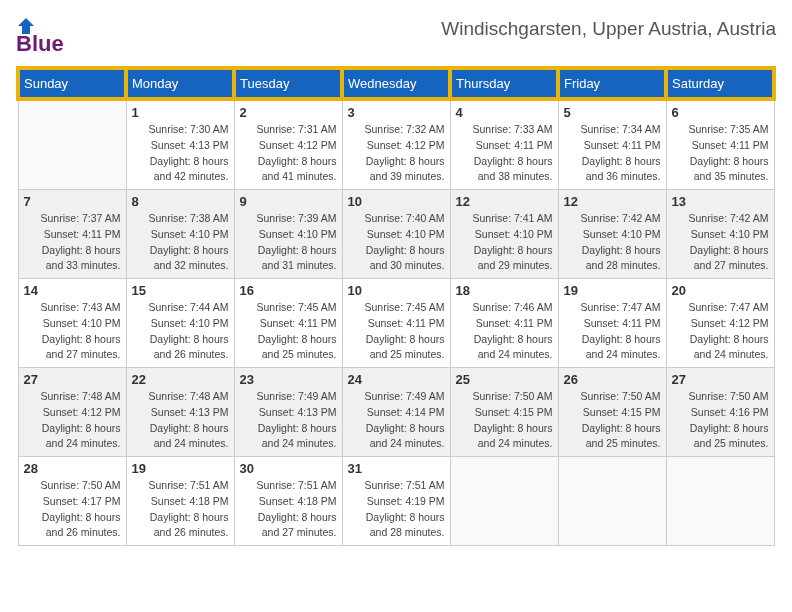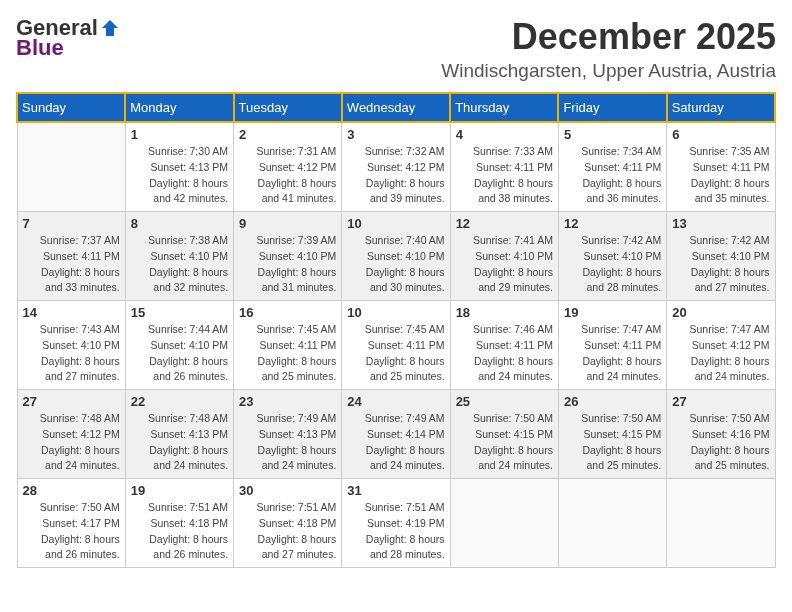--- a/index.html
+++ b/index.html
@@ -46,21 +46,21 @@
       border-collapse: collapse;
       font-size: 11px;
     }
     .calendar th {
       background-color: #1565c0;
       color: #fff;
       padding: 6px 4px;
       text-align: left;
       font-size: 13px;
       font-weight: normal;
-      border: 2px solid #eab308;
+      border: 4px solid #eab308;
     }
     .calendar td {
       border: 1px solid #ccc;
       vertical-align: top;
       padding: 4px 5px;
       width: 107px;
       min-height: 80px;
       background: #fff;
     }
     .calendar td.empty {
@@ -82,29 +82,27 @@
     .row-shaded td {
       background-color: #f0f0f0;
     }
   </style>
 </head>
 <body>
 
 <div class="header-area">
   <div class="logo">
     <div style="display:flex;align-items:center;gap:2px;">
-      <span class="logo-text logo-general">General</span>
       <svg width="20" height="20" viewBox="0 0 20 20">
         <polygon points="10,2 18,10 14,10 14,18 6,18 6,10 2,10" fill="#1565c0"></polygon>
       </svg>
     </div>
     <span class="logo-text logo-blue" style="margin-top:-4px;">Blue</span>
   </div>
   <div class="title-area">
-    <div class="month-title">December 2025</div>
     <div class="location-title">Windischgarsten, Upper Austria, Austria</div>
   </div>
 </div>
 
 <table class="calendar">
   <thead>
     <tr>
       <th>Sunday</th>
       <th>Monday</th>
       <th>Tuesday</th>

